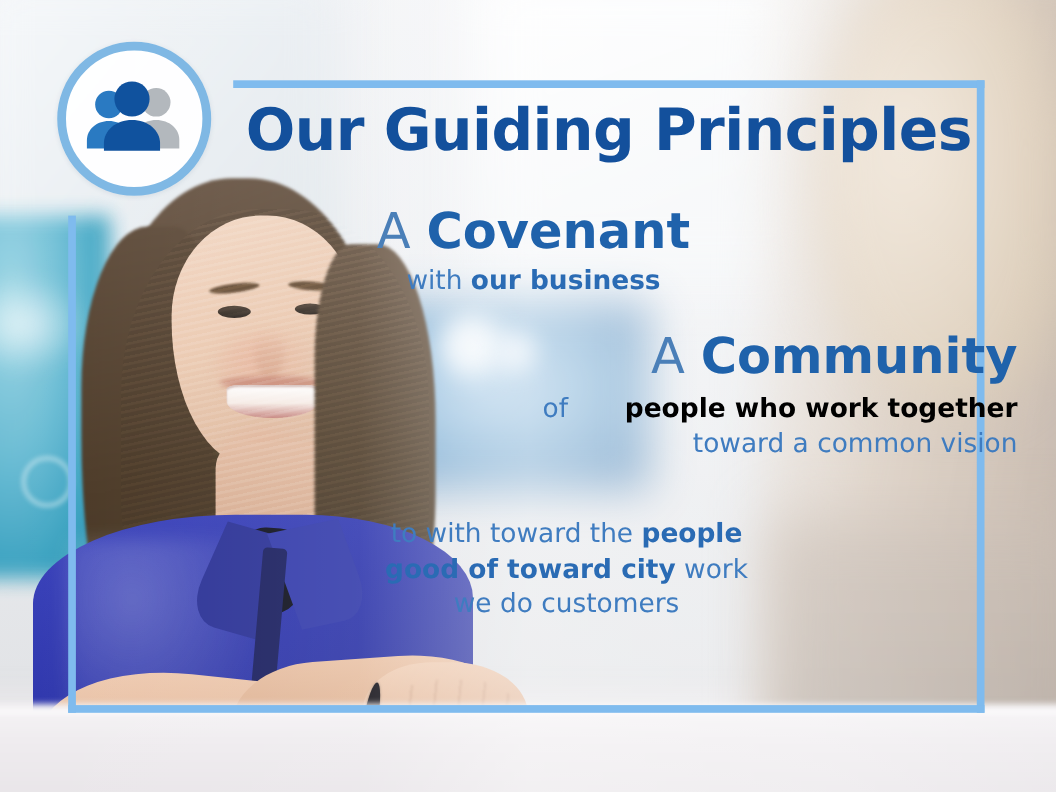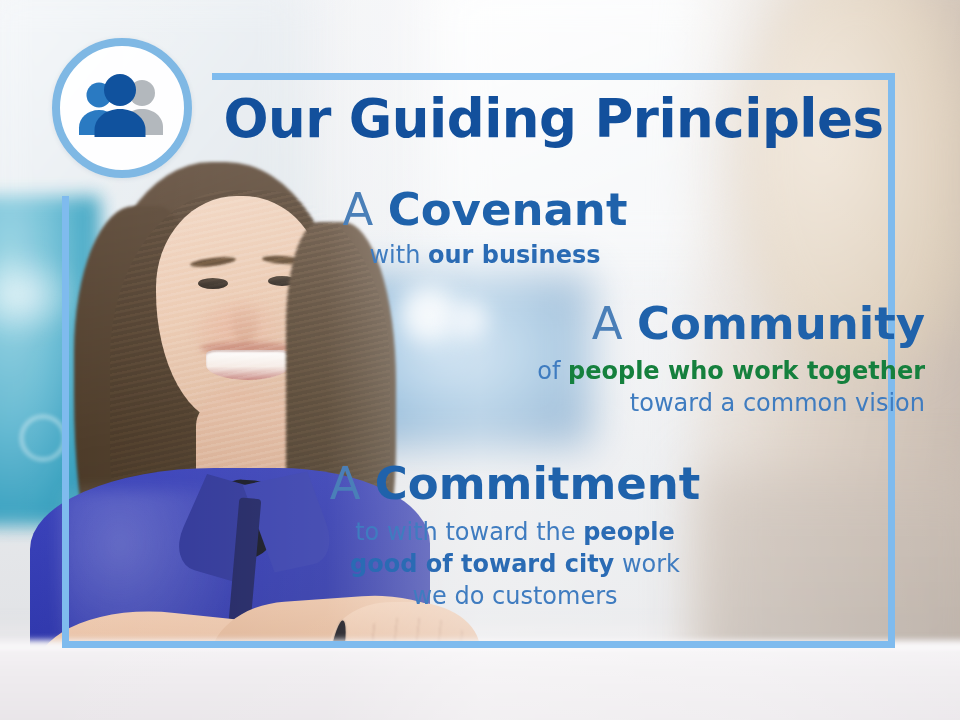--- a/index.html
+++ b/index.html
@@ -468,30 +468,26 @@
         <div><span>with </span><b style="color: rgb(42, 107, 180);">our business</b></div>
       </div>
   </div>
 
   <div class="block" id="b-community">
     <div class="headline">
       <span class="art" style="color: rgb(74, 127, 184);">A</span>
       <span class="key" style="color: rgb(31, 98, 171);">Community</span>
     </div>
     <div class="sub" style="color: rgb(63, 124, 192);">
-        <div><span>of </span><b style="color: #15803d;">people who work together</b></div>
+        <div><span>of </span><b style="color: #000000; margin-left: 44px;">people who work together</b></div>
         <div><span>toward a common vision</span></div>
       </div>
   </div>
 
   <div class="block" id="b-commitment">
-    <div class="headline">
-      <span class="art" style="color: rgb(74, 127, 184);">A</span>
-      <span class="key" style="color: rgb(31, 98, 171);">Commitment</span>
-    </div>
     <div class="sub" style="color: rgb(63, 124, 192);">
         <div><span>to with toward the </span><b style="color: rgb(42, 107, 180);">people</b></div>
         <div><b style="color: rgb(42, 107, 180);">good of toward city</b><span> work</span></div>
         <div><span>we do customers</span></div>
       </div>
   </div>
 
 </div>
 
 </body></html>

